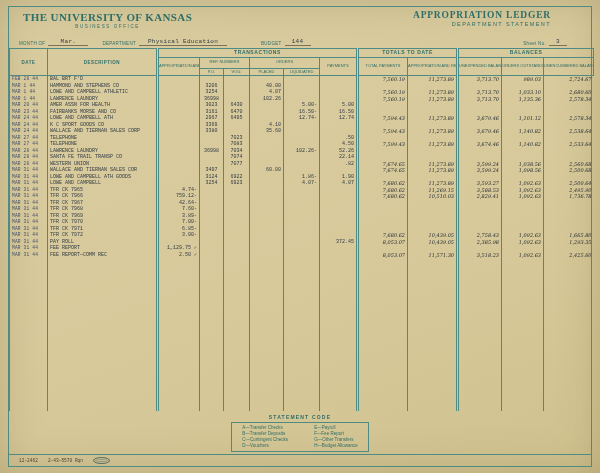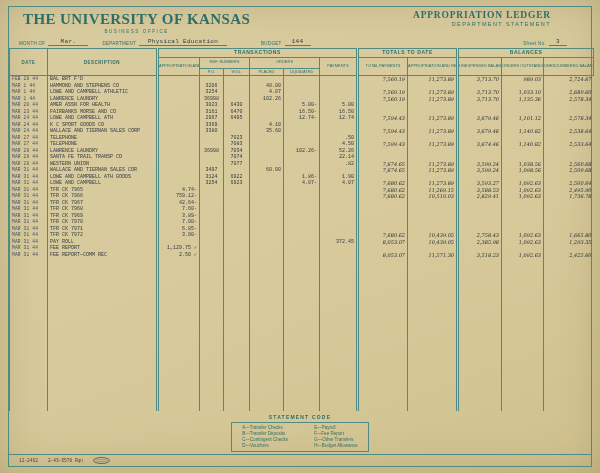--- a/index.html
+++ b/index.html
@@ -16,21 +16,21 @@
   }
   .inner {
     height:100%;
     border:1px solid var(--rule,#4f8a83);
     display:flex; flex-direction:column;
     background:transparent;
   }
   
   .head { position:relative; height:26px; flex:0 0 26px; }
   .org { position:absolute; left:14px; top:4px; text-align:center; color:var(--print,#2f6e67); }
-  .org-name { font-family:"Liberation Serif", serif; font-weight:bold; font-size:15px; letter-spacing:.4px; }
+  .org-name { font-family:"Liberation Serif", serif; font-weight:bold; font-size:11px; letter-spacing:.4px; }
   .org-sub { font-size:4.5px; letter-spacing:1.6px; margin-top:1px; }
   .titles { position:absolute; left:120px; right:40px; top:3px; text-align:right; color:var(--print,#2f6e67); }
   .title { font-family:"Liberation Serif", serif; font-weight:bold; font-size:9.5px; letter-spacing:.8px; }
   .subtitle { font-size:5.5px; letter-spacing:1.4px; margin-top:1px; }
   
   .meta {
     flex:0 0 15px; height:15px;
     display:flex; align-items:flex-end;
     padding:0 10px 2px 10px;
     font-size:4.5px; letter-spacing:.3px; color:var(--print,#2f6e67);

